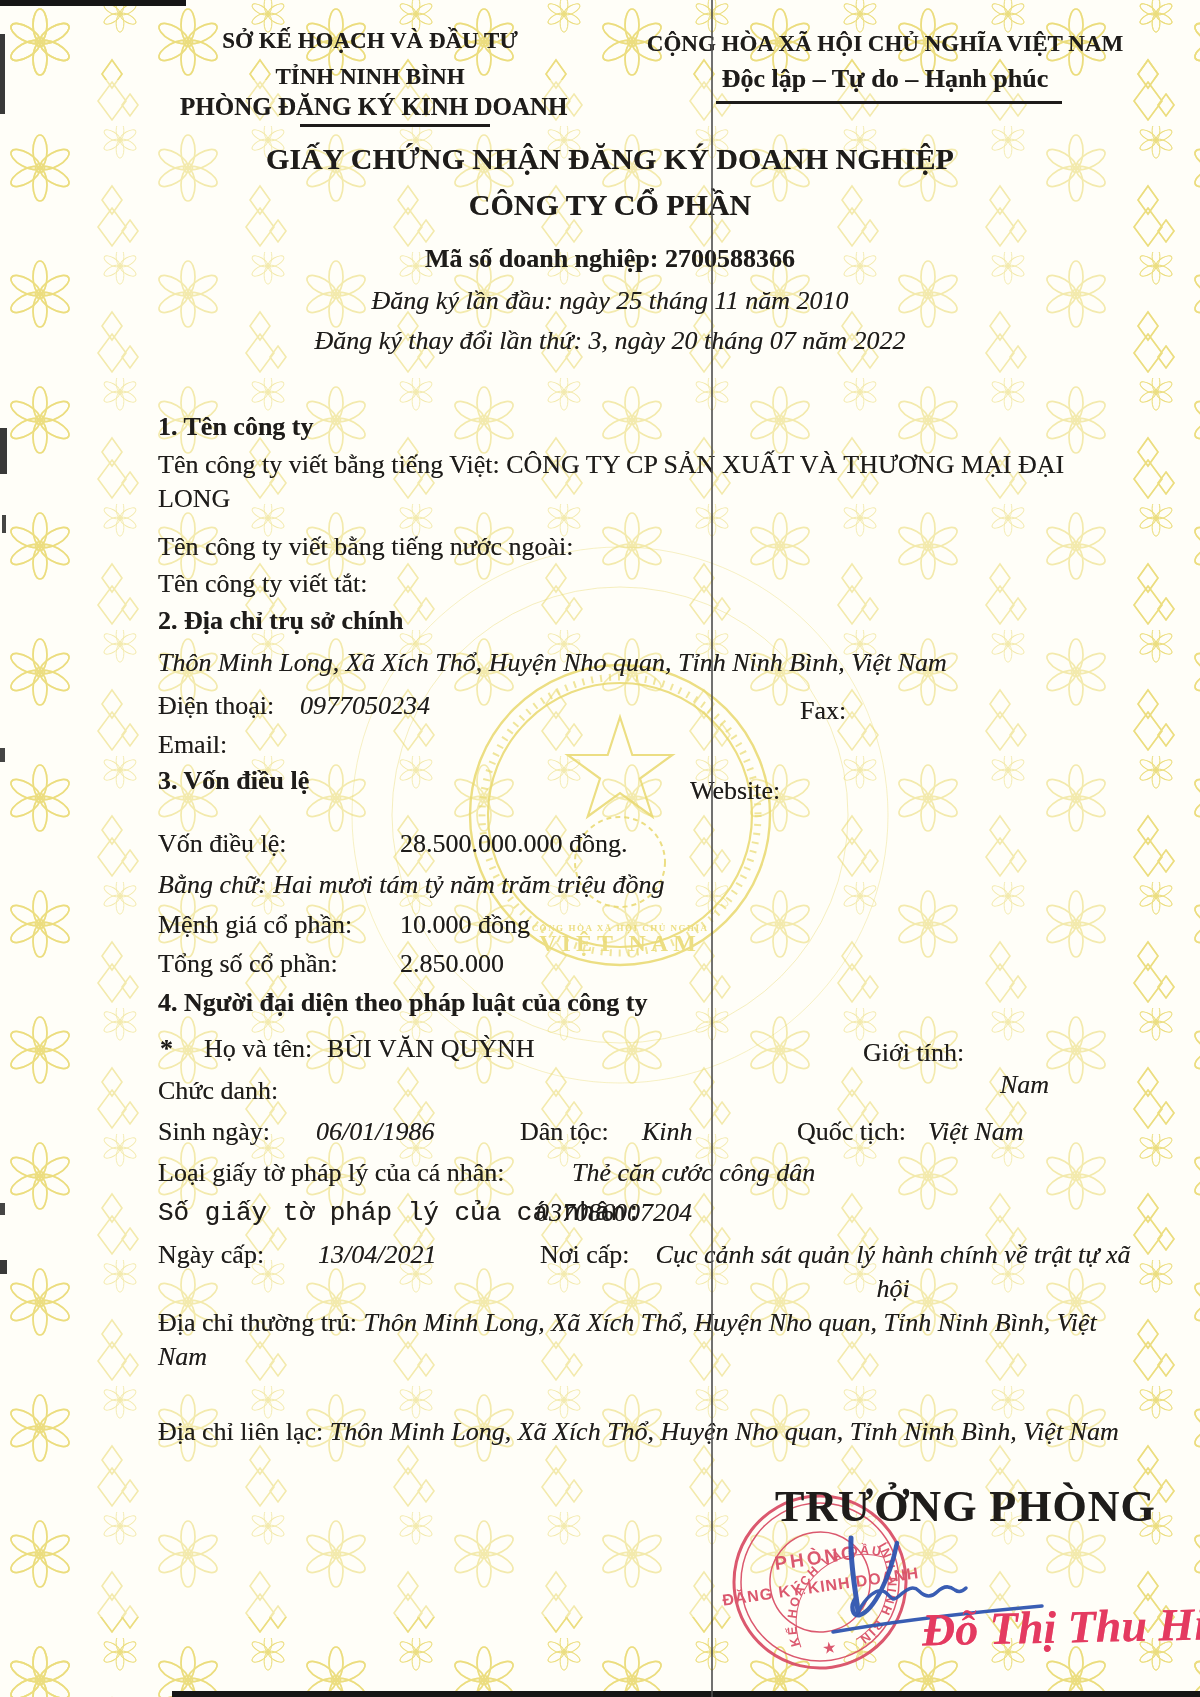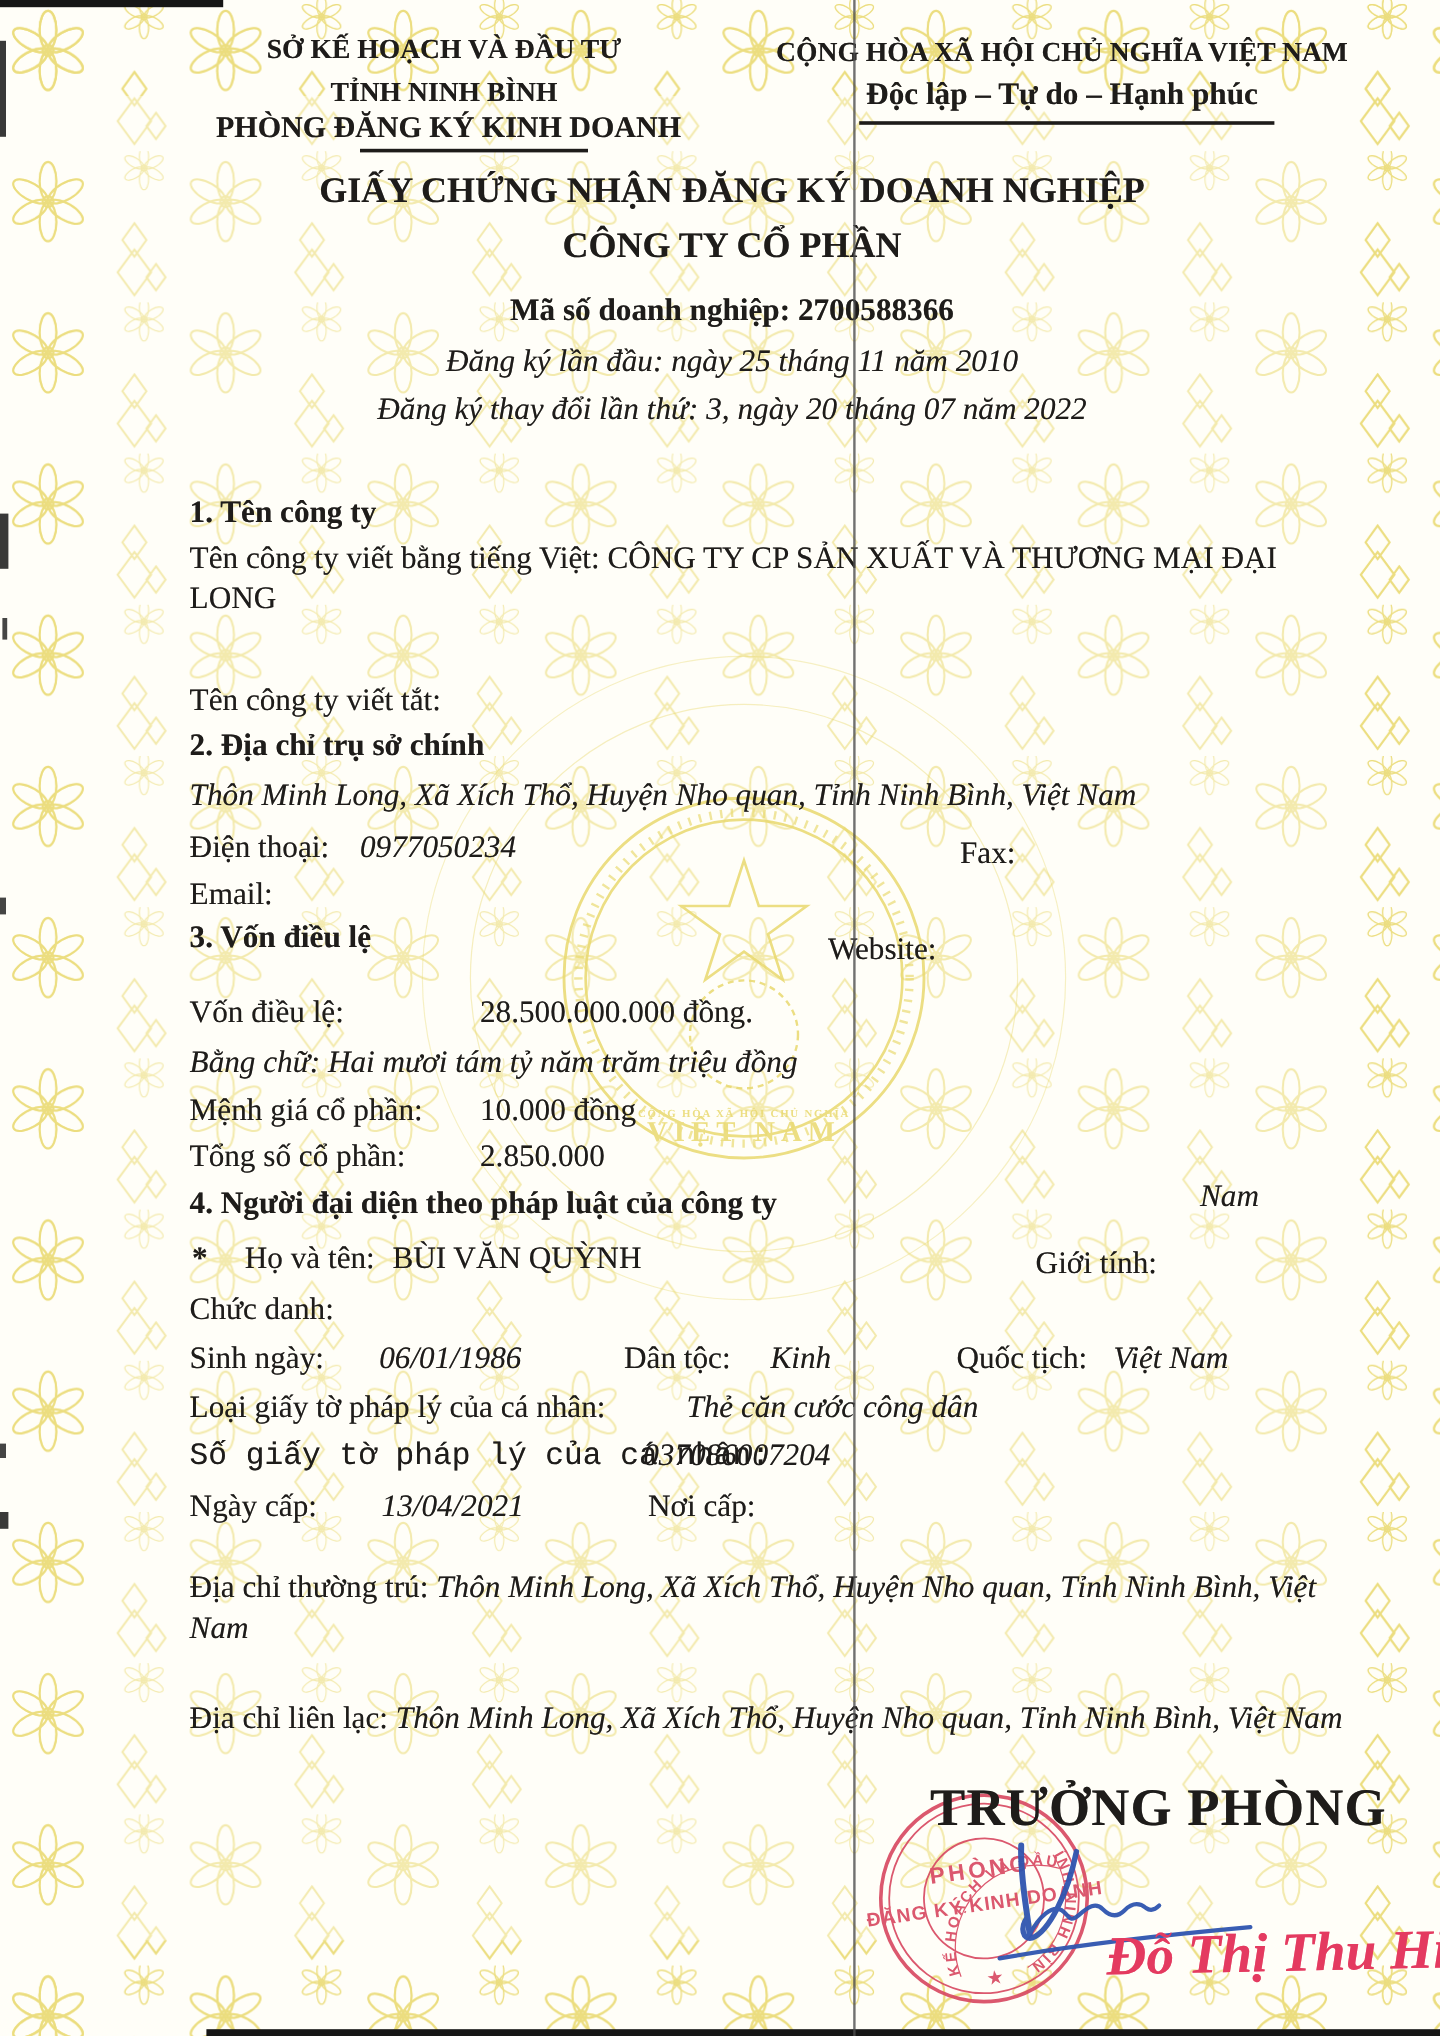--- a/index.html
+++ b/index.html
@@ -127,20 +127,21 @@
   <div class="t b c" style="top:188px;font-size:30px;">CÔNG TY CỔ PHẦN</div>
   <div class="t b c" style="top:242px;font-size:26px;">Mã số doanh nghiệp: 2700588366</div>
   <div class="t i c" style="top:284px;">Đăng ký lần đầu: ngày 25 tháng 11 năm 2010</div>
   <div class="t i c" style="top:324px;">Đăng ký thay đổi lần thứ: 3, ngày 20 tháng 07 năm 2022</div>
 
   <div class="t b" style="left:158px;top:410px;">1. Tên công ty</div>
   <div class="t wrap" style="left:158px;top:448px;width:935px;">
     <span>Tên công ty viết bằng tiếng Việt:</span>
     <span>CÔNG TY CP SẢN XUẤT VÀ THƯƠNG MẠI ĐẠI LONG</span>
   </div>
+  <div class="t" style="left:158px;top:530px;">Tên công ty viết bằng tiếng nước ngoài:</div>
   <div class="t" style="left:158px;top:567px;">Tên công ty viết tắt:</div>
 
   <div class="t b" style="left:158px;top:604px;">2. Địa chỉ trụ sở chính</div>
   <div class="t i" style="left:158px;top:646px;">Thôn Minh Long, Xã Xích Thổ, Huyện Nho quan, Tỉnh Ninh Bình, Việt Nam</div>
   <div class="t" style="left:158px;top:689px;">Điện thoại:</div>
   <div class="t i" style="left:300px;top:689px;">0977050234</div>
   <div class="t" style="left:800px;top:694px;">Fax:</div>
   <div class="t" style="left:158px;top:728px;">Email:</div>
   <div class="t" style="left:690px;top:735px;margin-top:39px;">Website:</div>
 
@@ -151,40 +152,41 @@
   <div class="t" style="left:158px;top:908px;">Mệnh giá cổ phần:</div>
   <div class="t" style="left:400px;top:908px;">10.000 đồng</div>
   <div class="t" style="left:158px;top:947px;text-align:right;">Tổng số cổ phần:</div>
   <div class="t" style="left:400px;top:947px;">2.850.000</div>
 
   <div class="t b" style="left:158px;top:986px;">4. Người đại diện theo pháp luật của công ty</div>
   <div class="t b" style="left:160px;top:1032px;">*</div>
   <div class="t" style="left:204px;top:1032px;">Họ và tên:</div>
   <div class="t" style="left:327px;top:1032px;">BÙI VĂN QUỲNH</div>
   <div class="t" style="left:863px;top:1036px;">Giới tính:</div>
-  <div class="t i" style="left:1000px;top:980px;text-align:right;">Nam</div>
+  <div class="t i" style="left:1000px;top:1068px;text-align:right;">Nam</div>
 
   <div class="t" style="left:158px;top:1074px;">Chức danh:</div>
 
   <div class="t" style="left:158px;top:1115px;">Sinh ngày:</div>
   <div class="t i" style="left:316px;top:1115px;">06/01/1986</div>
   <div class="t" style="left:520px;top:1115px;">Dân tộc:</div>
   <div class="t i" style="left:642px;top:1115px;">Kinh</div>
   <div class="t" style="left:797px;top:1115px;">Quốc tịch:</div>
   <div class="t i" style="left:928px;top:1115px;">Việt Nam</div>
 
   <div class="t" style="left:158px;top:1156px;">Loại giấy tờ pháp lý của cá nhân:</div>
   <div class="t i" style="left:572px;top:1156px;">Thẻ căn cước công dân</div>
 
   <div class="t" style="left:158px;top:1196px;font-family:Liberation Mono, monospace;">Số giấy tờ pháp lý của cá nhân:</div>
   <div class="t i" style="left:536px;top:1196px;">037086007204</div>
 
   <div class="t" style="left:158px;top:1238px;">Ngày cấp:</div>
   <div class="t i" style="left:318px;top:1238px;">13/04/2021</div>
   <div class="t" style="left:540px;top:1238px;">Nơi cấp:</div>
+  <div class="t i wrap" style="left:648px;top:1238px;width:490px;text-align:center;">Cục cảnh sát quản lý hành chính về trật tự xã hội</div>
 
   <div class="t wrap" style="left:158px;top:1306px;width:990px;">
     <span>Địa chỉ thường trú:</span>
     <span class="i">Thôn Minh Long, Xã Xích Thổ, Huyện Nho quan, Tỉnh Ninh Bình, Việt Nam</span>
   </div>
   <div class="t wrap" style="left:158px;top:1383px;width:990px;margin-top:32px;">
     <span>Địa chỉ liên lạc:</span>
     <span class="i">Thôn Minh Long, Xã Xích Thổ, Huyện Nho quan, Tỉnh Ninh Bình, Việt Nam</span>
   </div>
 

